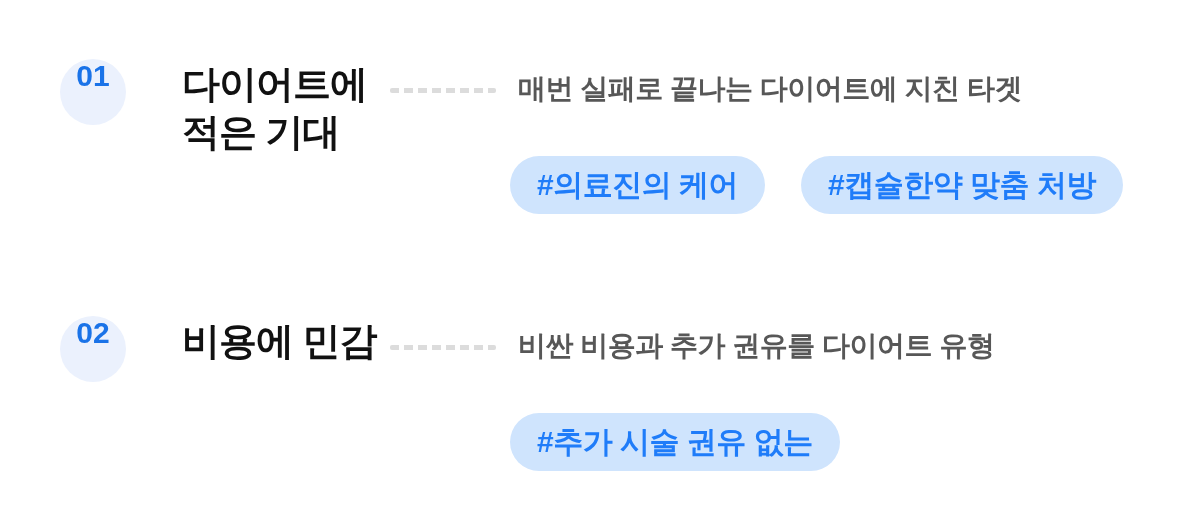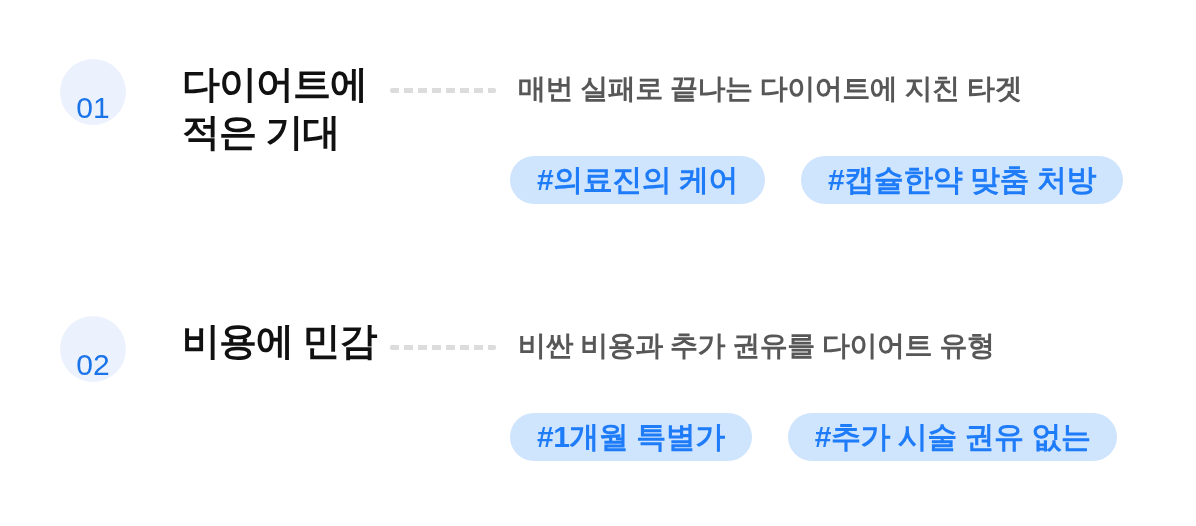--- a/index.html
+++ b/index.html
@@ -32,22 +32,22 @@
     align-items: flex-start;
   }
   .row-1 { top: 59px; }
   .row-2 { top: 316px; }
   .badge {
     flex: 0 0 auto;
     width: 66px; height: 66px;
     border-radius: 50%;
     background: var(--badge_bg);
     color: var(--badge_text);
-    display: flex; align-items: flex-end; justify-content: center;
-    font-size: 30px; font-weight: 400;
+    display: flex; align-items: flex-start; justify-content: center;
+    font-size: 30px; font-weight: 700;
   }
   .title-col {
     flex: 0 0 auto;
     margin-left: 56px;
     width: 208px;
     color: var(--title_text);
     font-size: 38px;
     font-weight: 700;
     line-height: 48px;
     letter-spacing: -1px;
@@ -72,21 +72,21 @@
     white-space: nowrap;
   }
   .tags {
     margin-top: 47px;
     display: flex;
     gap: 36px;
   }
   .tag {
     display: inline-flex;
     align-items: center;
-    height: 48px;
+    height: 58px;
     padding: 0 27px;
     border-radius: 29px;
     background: var(--tag_bg);
     color: var(--tag_text);
     font-size: 30px;
     font-weight: 700;
     letter-spacing: -0.5px;
     white-space: nowrap;
   }
 </style>
@@ -117,19 +117,18 @@
     <div class="badge">
       <span>02</span>
     </div>
     <div class="title-col">
       <div>비용에 민감</div>
     </div>
     <div class="connector"></div>
     <div class="right-col">
       <div class="desc">비싼 비용과 추가 권유를 다이어트 유형</div>
       <div class="tags">
-        <span class="tag">#1개월 특별가</span>
         <span class="tag">#추가 시술 권유 없는</span>
       </div>
     </div>
   </div>
 
 </div>
 
 </body></html>

